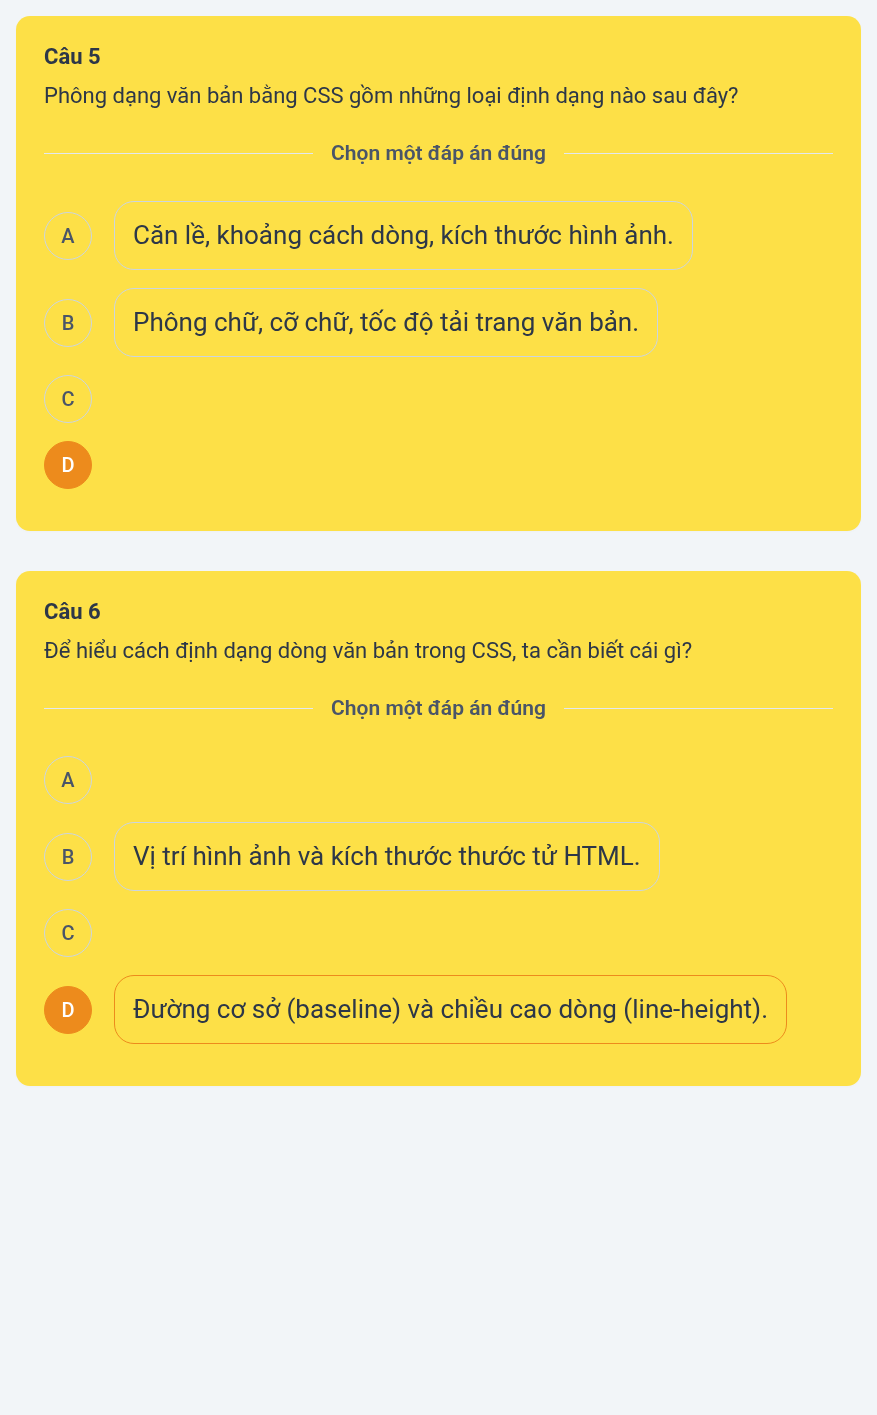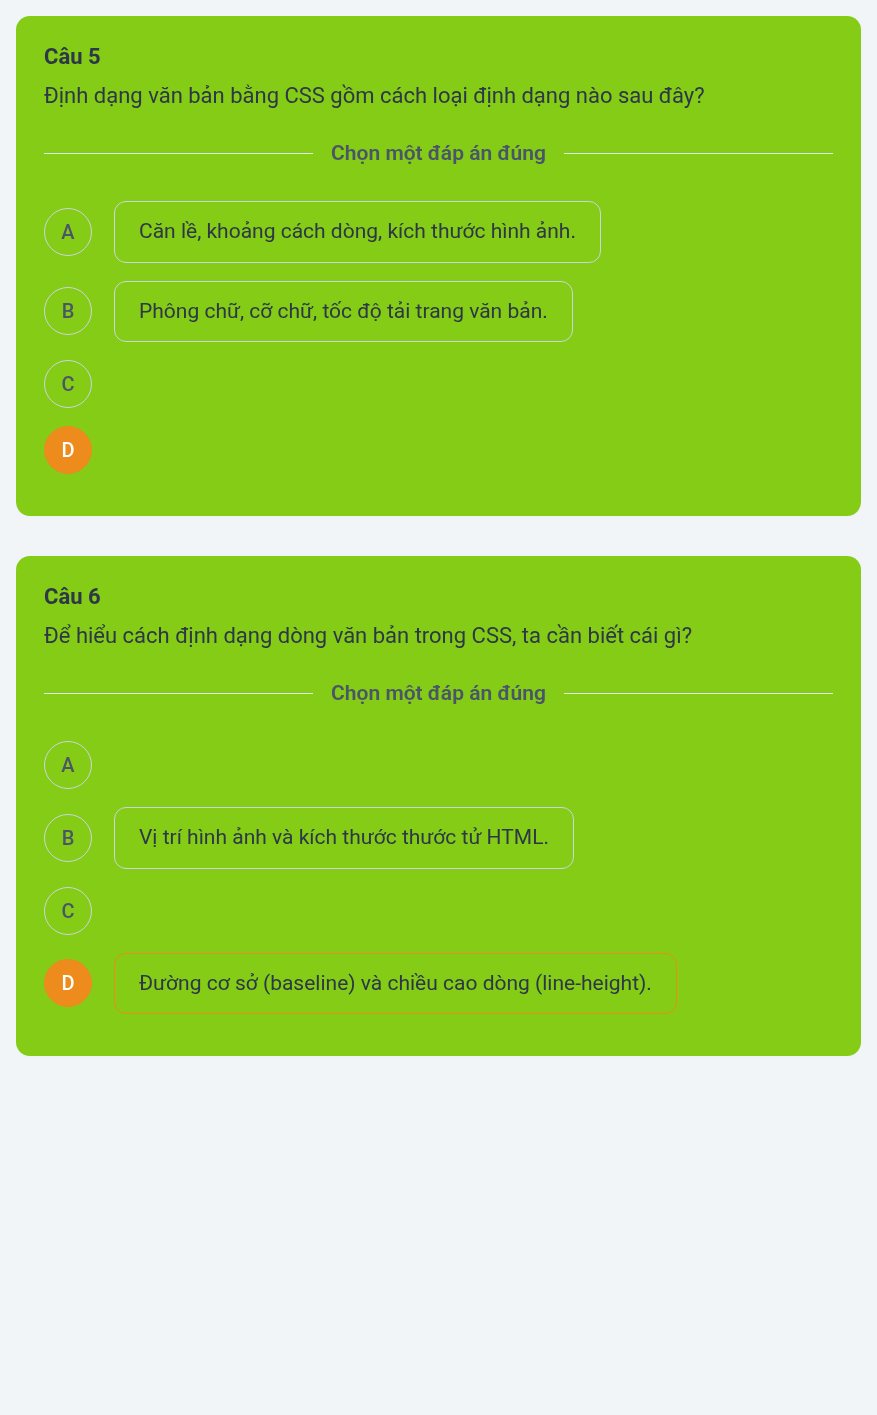--- a/index.html
+++ b/index.html
@@ -3,21 +3,21 @@
 <meta charset="utf-8">
 <style>
   * { box-sizing: border-box; margin: 0; padding: 0; }
   body {
     font-family: -apple-system, BlinkMacSystemFont, "Segoe UI", Roboto, Arial, sans-serif;
     background: #f2f5f8;
     padding: 16px;
     color: #2d3748;
   }
   .card {
-    background: #84cc16;
+    background: #fde047;
     border-radius: 14px;
     padding: 28px 28px 24px 28px;
     margin-bottom: 40px;
     box-shadow: 0 1px 3px rgba(0,0,0,0.02);
   }
   .q-title {
     font-size: 22px;
     font-weight: 700;
     color: #2d3748;
     margin-bottom: 10px;
@@ -66,39 +66,39 @@
     align-self: center;
     cursor: pointer;
   }
   .option-letter.selected {
     background: #ed8b1c;
     border-color: #ed8b1c;
     color: #ffffff;
   }
   .option-text {
     border: 1.5px solid #cbd5e0;
-    border-radius: 12px;
-    padding: 14px 24px;
-    font-size: 21px;
+    border-radius: 20px;
+    padding: 14px 18px;
+    font-size: 26px;
     line-height: 1.5;
     color: #2d3748;
     display: inline-flex;
     align-items: center;
     cursor: pointer;
   }
   .option-text.selected {
     border-color: #ed8b1c;
   }
 </style>
 </head>
 <body>
 
 <div class="card">
   <div class="q-title">Câu 5</div>
-  <div class="q-text">Định dạng văn bản bằng CSS gồm cách loại định dạng nào sau đây?</div>
+  <div class="q-text">Phông dạng văn bản bằng CSS gồm những loại định dạng nào sau đây?</div>
   <div class="instruction-row">
     <div class="line"></div>
     <div class="label">Chọn một đáp án đúng</div>
     <div class="line"></div>
   </div>
 
   <div class="option-row">
     <div class="option-letter">A</div>
     <div class="option-text">Căn lề, khoảng cách dòng, kích thước hình ảnh.</div>
   </div>

